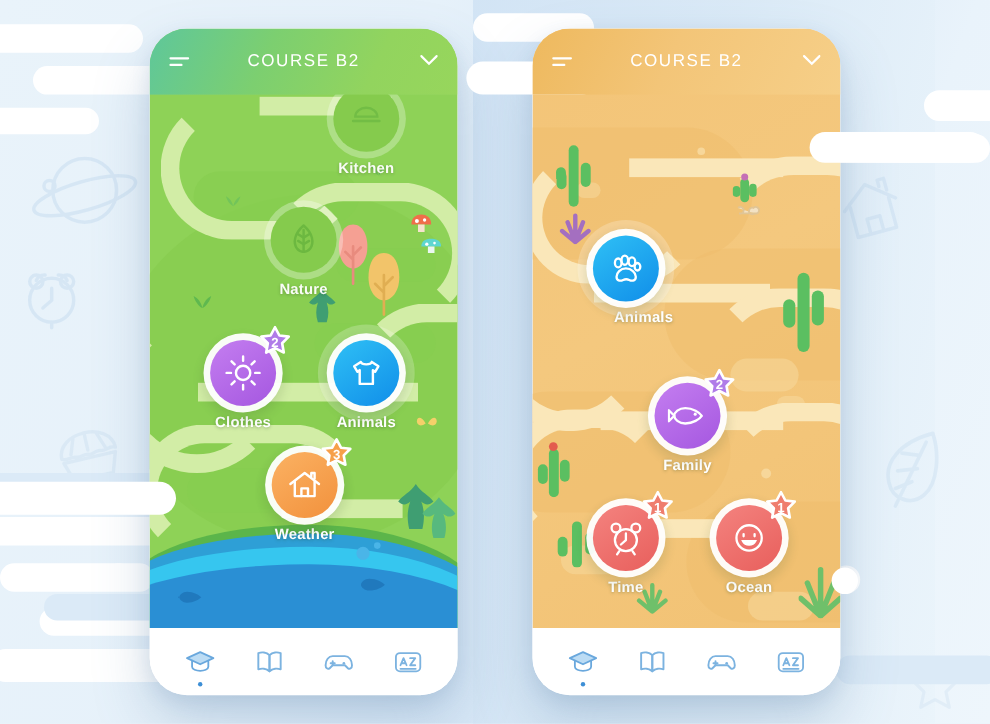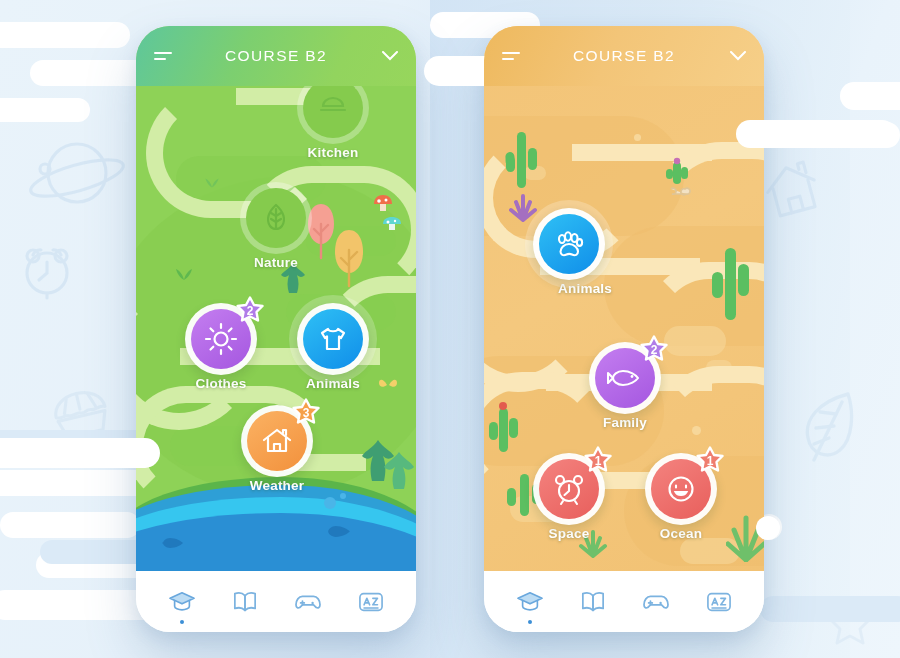--- a/index.html
+++ b/index.html
@@ -515,21 +515,21 @@
             <path d="M18 14 v6 l-4.5 4"></path>
               <path d="M12 30 l-2 3 M24 30 l2 3"></path>
           </svg>
           <div class="badge">
             <svg width="30" height="30" viewBox="0 0 30 30">
               <path d="M15 1.5 L19 9 L27.5 10 L21.5 16 L23 24.5 L15 20.5 L7 24.5 L8.5 16 L2.5 10 L11 9Z" fill="#ef7d6e" stroke="#fff" stroke-width="2.4" stroke-linejoin="round"></path>
             </svg>
             <div class="num">1</div>
           </div>
         </div>
-        <div class="node-label">Space</div>
+        <div class="node-label">Time</div>
       </div>
 
       <div class="node-wrap" style="left:154px;top:433px;">
         <div class="node">
           <div class="ring"></div>
           <div class="disc" style="background:linear-gradient(145deg,#f4837f,#e85f5c);"></div>
           <svg class="glyph" viewBox="0 0 36 36" fill="none" stroke="#fff" stroke-width="2.1" stroke-linecap="round">
             <circle cx="18" cy="18" r="11.5"></circle>
             <path d="M13 14.5 v2 M23 14.5 v2"></path>
             <path d="M12.5 21 C14.5 25 21.5 25 23.5 21Z" fill="#fff"></path>

